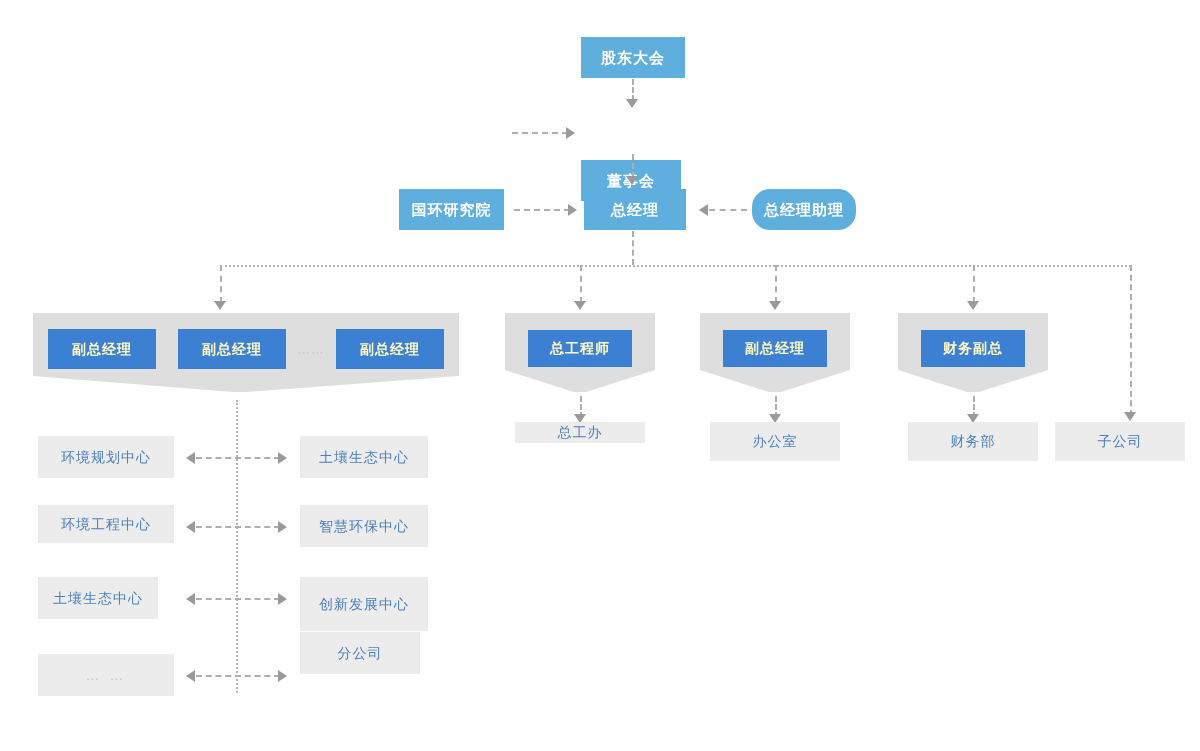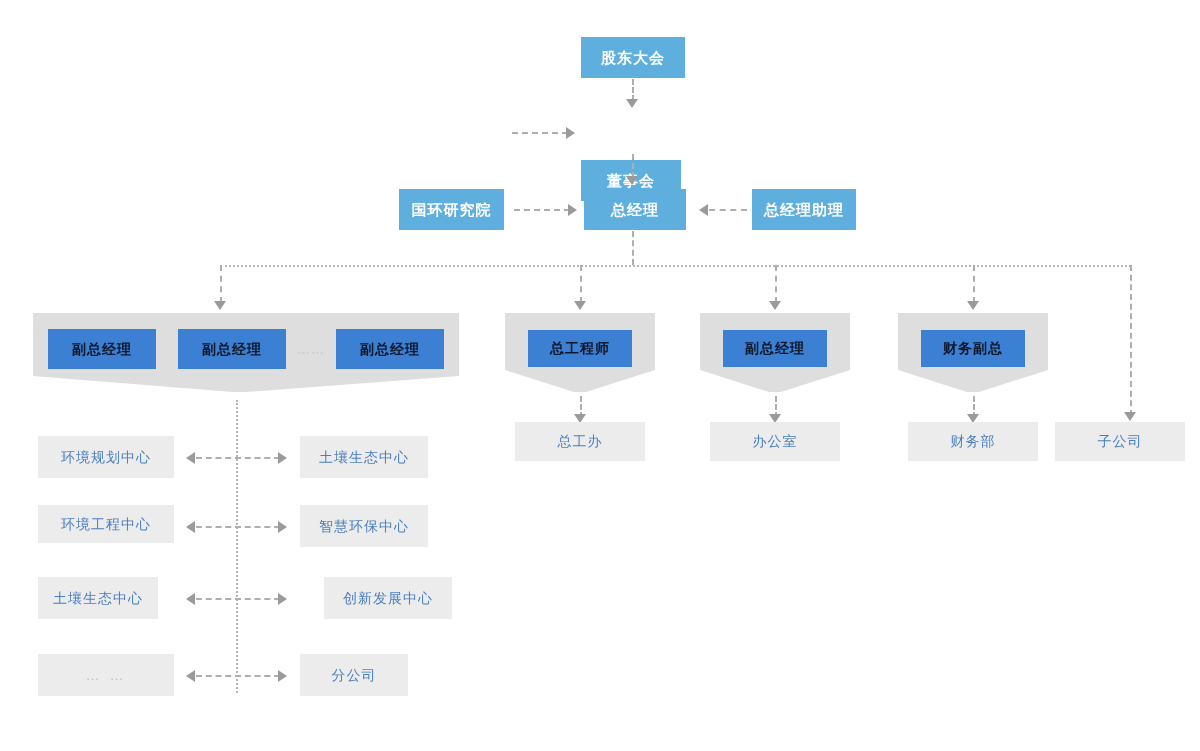--- a/index.html
+++ b/index.html
@@ -30,21 +30,21 @@
   
   .node-top {
     background: #5FAFDE;
     color: #ffffff;
     font-size: 15px;
     font-weight: bold;
   }
   
   .node-mid {
     background: #3C80D4;
-    color: #0f172a;
+    color: #fef9c3;
     font-size: 14px;
     font-weight: bold;
   }
   
   .node-leaf {
     background: #ECECEC;
     color: #4A7EBE;
     font-size: 14px;
   }
   .node-leaf.muted {
@@ -137,21 +137,21 @@
 
 
   <div class="node node-top" style="left:584px; top:189px; width:102px; height:41px;">
     <span>总经理</span>
   </div>
 
   <div class="node node-top" style="left:399px; top:189px; width:105px; height:41px;">
     <span>国环研究院</span>
   </div>
 
-  <div class="node node-top" style="left:752px; top:189px; width:104px; height:41px;">
+  <div class="node node-top" style="left:752px; top:189px; width:104px; height:41px;border-radius:18px;">
     <span>总经理助理</span>
   </div>
 
   <div class="vline" style="left:632px; top:79px; height:22px;"></div>
   <div class="arrow-down" style="left:626px; top:99px;"></div>
 
   <div class="vline" style="left:632px; top:154px; height:24px;"></div>
   <div class="arrow-down" style="left:626px; top:176px;"></div>
 
   <div class="hline" style="left:512px; top:132px; width:56px;"></div>
@@ -205,21 +205,21 @@
 
   <div class="vline" style="left:580px; top:396px; height:22px;"></div>
   <div class="arrow-down" style="left:574px; top:414px;"></div>
 
   <div class="vline" style="left:775px; top:396px; height:22px;"></div>
   <div class="arrow-down" style="left:769px; top:414px;"></div>
 
   <div class="vline" style="left:973px; top:396px; height:22px;"></div>
   <div class="arrow-down" style="left:967px; top:414px;"></div>
 
-  <div class="node node-leaf" style="left:515px; top:422px; width:130px; height:39px;">
+  <div class="node node-leaf" style="left:515px; top:422px; width:130px; height:21px;">
     <span>总工办</span>
   </div>
   <div class="node node-leaf" style="left:710px; top:422px; width:130px; height:39px;">
     <span>办公室</span>
   </div>
   <div class="node node-leaf" style="left:908px; top:422px; width:130px; height:39px;">
     <span>财务部</span>
   </div>
   <div class="node node-leaf" style="left:1055px; top:422px; width:130px; height:39px;">
     <span>子公司</span>
@@ -243,30 +243,30 @@
   <div class="node node-leaf" style="left:300px; top:505px; width:128px; height:42px;">
     <span>智慧环保中心</span>
   </div>
   <div class="hline" style="left:196px; top:526px; width:84px;"></div>
   <div class="arrow-left" style="left:186px; top:521px;"></div>
   <div class="arrow-right" style="left:278px; top:521px;"></div>
 
   <div class="node node-leaf" style="left:38px; top:577px; width:120px; height:42px;">
     <span>土壤生态中心</span>
   </div>
-  <div class="node node-leaf" style="left:300px; top:577px; width:128px; height:42px;margin-left:24px;">
+  <div class="node node-leaf" style="left:300px; top:577px; width:128px; height:54px;">
     <span>创新发展中心</span>
   </div>
   <div class="hline" style="left:196px; top:598px; width:84px;"></div>
   <div class="arrow-left" style="left:186px; top:593px;"></div>
   <div class="arrow-right" style="left:278px; top:593px;"></div>
 
   <div class="node node-leaf muted" style="left:38px; top:654px; width:136px; height:42px;">
     <span>… …</span>
   </div>
-  <div class="node node-leaf" style="left:300px; top:654px; width:108px; height:42px;">
+  <div class="node node-leaf" style="left:300px; top:632px; width:120px; height:42px;">
     <span>分公司</span>
   </div>
   <div class="hline" style="left:196px; top:675px; width:84px;"></div>
   <div class="arrow-left" style="left:186px; top:670px;"></div>
   <div class="arrow-right" style="left:278px; top:670px;"></div>
 
 </div>
 
 </body></html>

